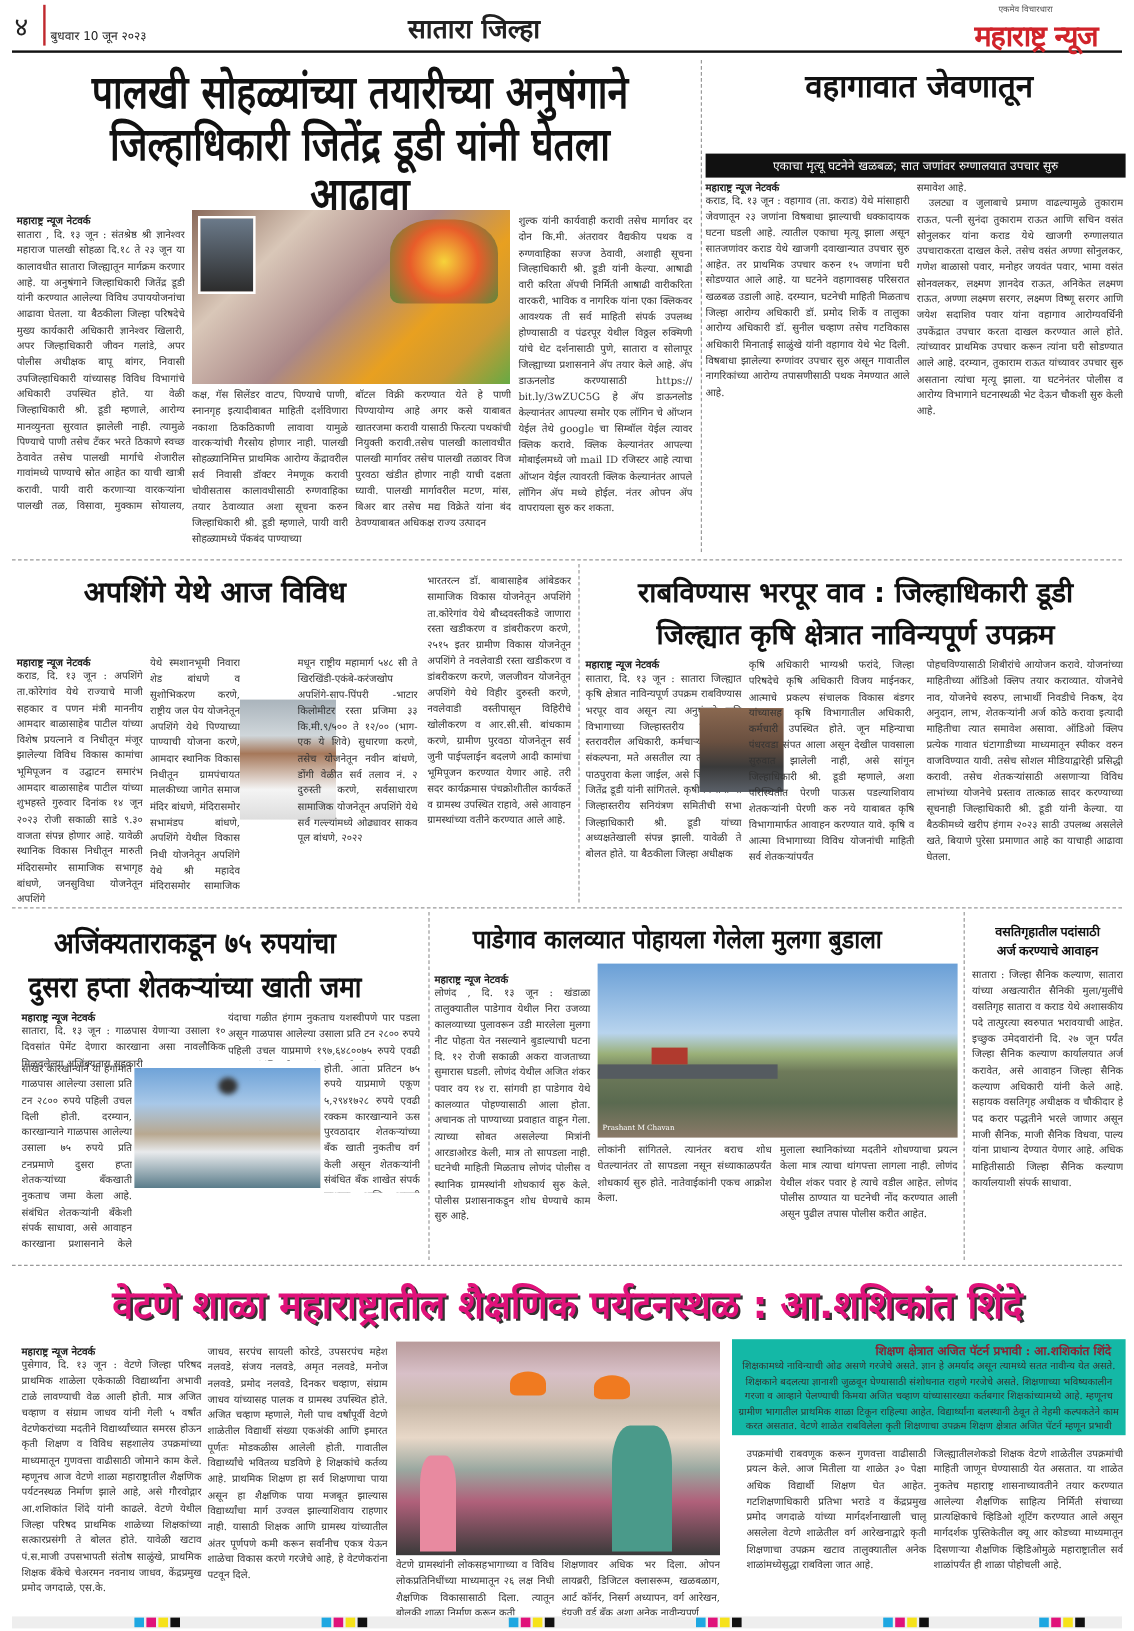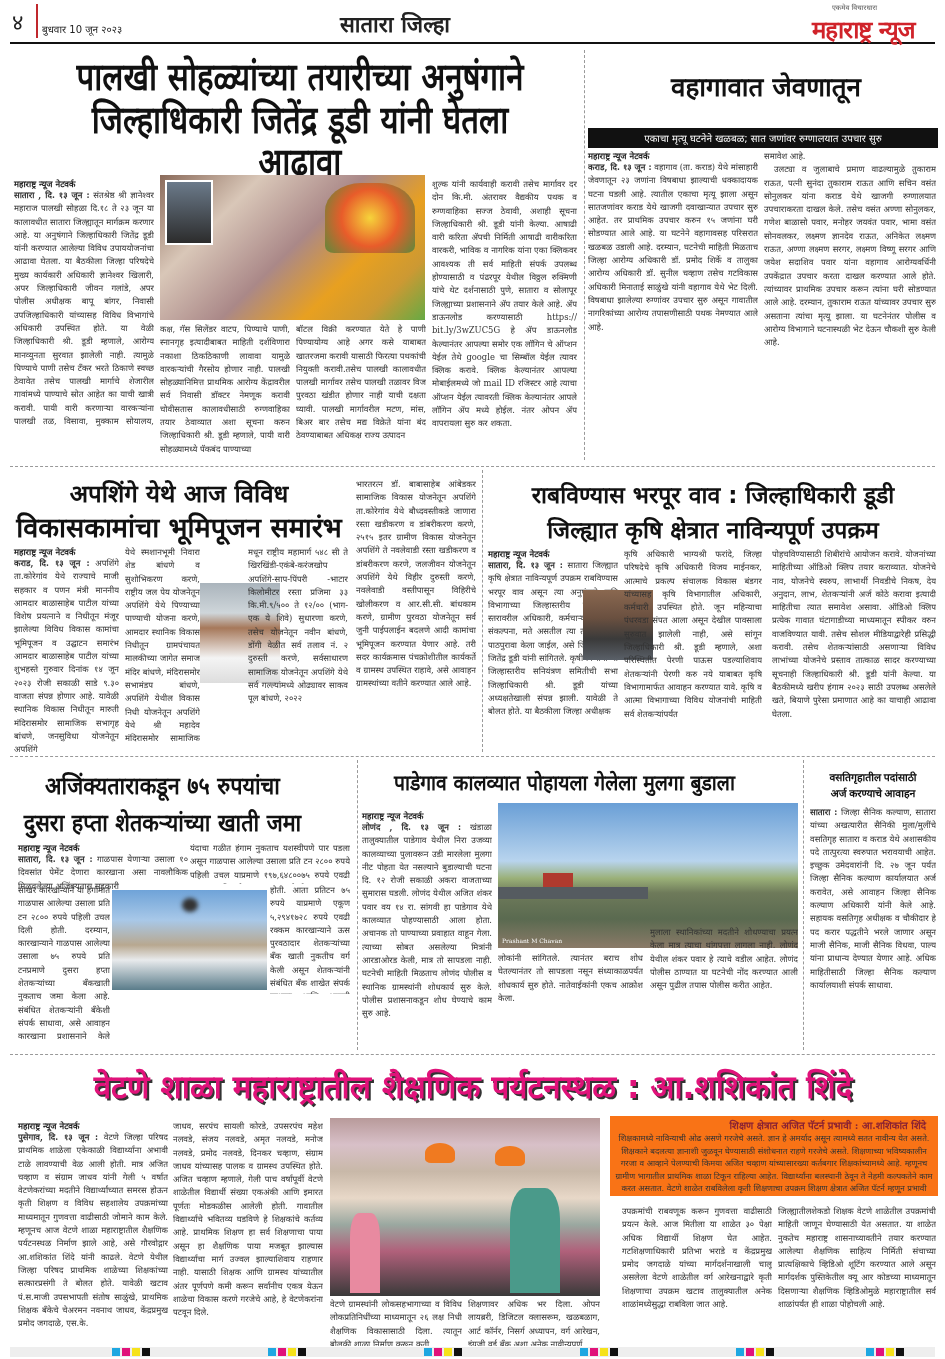--- a/index.html
+++ b/index.html
@@ -10,26 +10,26 @@
   .vbar { left: 36px; top: 4px; width: 2px; height: 34px; background: #c0282d; }
   .date { left: 42px; top: 22px; font-size: 10px; font-family: "DejaVu Sans", sans-serif; }
   .section { left: 340px; top: 8px; font-size: 22px; font-weight: bold; font-family: "DejaVu Sans", sans-serif; }
   .brand-tag { left: 832px; top: 3px; font-size: 7px; color: #555; }
   .brand { left: 812px; top: 12px; font-size: 24px; font-weight: bold; color: #d0232a; font-family: "DejaVu Sans", sans-serif; letter-spacing: -1px; }
   .vdiv { width: 0; border-left: 1px dashed #999; }
   .hdiv { height: 0; border-top: 1px dashed #999; }
   .hl-big { font-family: "DejaVu Sans", sans-serif; font-weight: bold; text-align: center; color: #111; line-height: 1.12; transform: scaleX(0.82); transform-origin: center; }
   .text { font-size: 8.4px; line-height: 13.3px; text-align: justify; color: #333; overflow: hidden; }
   .byline { font-size: 8.4px; font-weight: bold; color: #222; }
-  .dateline { font-weight: bold; }
+  .dateline { font-weight: normal; }
   .photo { overflow: hidden; }
   .strap { background: #111; color: #fff; font-size: 10px; text-align: center; padding: 3px 0; font-family: "DejaVu Sans", sans-serif; }
   .sub-hl { font-family: "DejaVu Sans", sans-serif; font-weight: bold; text-align: center; color: #111; }
   .pink-hl { font-family: "DejaVu Sans", sans-serif; font-weight: bold; color: #e0127a; text-align: center; text-shadow: 2px 2px 0 #333; font-size: 32px; letter-spacing: 0px; }
-  .boxed { background: #f97316; }
+  .boxed { background: #14b8a6; }
   .box-title { color: #8a2233; font-weight: bold; font-size: 10px; text-align: right; padding-right: 8px; }
   .regmarks { display: flex; gap: 2px; }
   .regmarks span { display: inline-block; width: 8px; height: 8px; }
   .footer-strip { left: 10px; top: 1347px; width: 925px; height: 10px; background: #eee; }
 </style>
 </head>
 <body>
 
 <div class="abs masthead"></div>
 <div class="abs page-num">४</div>
@@ -56,41 +56,40 @@
   <div style="position:absolute;left:5px;top:5px;width:48px;height:65px;background:linear-gradient(#6b7a8a,#2c2c2c);border:2px solid #fff;"></div>
   <div style="position:absolute;right:10px;top:8px;width:90px;height:70px;background:radial-gradient(circle,#f6d33a 0%,#e85c2a 50%,#5c8a3c 100%);border-radius:40% 40% 10% 10%;"></div>
 </div>
 
 <div class="abs text" style="left:160px;top:323px;width:130px;height:135px;">कक्ष, गॅस सिलेंडर वाटप, पिण्याचे पाणी, स्नानगृह इत्यादीबाबत माहिती दर्शविणारा नकाशा ठिकठिकाणी लावावा यामुळे वारकऱ्यांची गैरसोय होणार नाही. पालखी सोहळ्यानिमित्त प्राथमिक आरोग्य केंद्रावरील सर्व निवासी डॉक्टर नेमणूक करावी चोवीसतास कालावधीसाठी रुग्णवाहिका तयार ठेवाव्यात अशा सूचना करुन जिल्हाधिकारी श्री. डूडी म्हणाले, पायी वारी सोहळ्यामध्ये पॅकबंद पाण्याच्या</div>
 <div class="abs text" style="left:296px;top:323px;width:130px;height:135px;">बॉटल विक्री करण्यात येते हे पाणी पिण्यायोग्य आहे अगर कसे याबाबत खातरजमा करावी यासाठी फिरत्या पथकांची नियुक्ती करावी.तसेच पालखी कालावधीत पालखी मार्गावर तसेच पालखी तळावर विज पुरवठा खंडीत होणार नाही याची दक्षता घ्यावी. पालखी मार्गावरील मटण, मांस, बिअर बार तसेच मद्य विक्रेते यांना बंद ठेवण्याबाबत अधिकक्ष राज्य उत्पादन</div>
 <div class="abs text" style="left:432px;top:178px;width:145px;height:280px;">शुल्क यांनी कार्यवाही करावी तसेच मार्गावर दर दोन कि.मी. अंतरावर वैद्यकीय पथक व रुग्णवाहिका सज्ज ठेवावी, अशाही सूचना जिल्हाधिकारी श्री. डूडी यांनी केल्या. आषाढी वारी करिता ॲपची निर्मिती आषाढी वारीकरिता वारकरी, भाविक व नागरिक यांना एका क्लिकवर आवश्यक ती सर्व माहिती संपर्क उपलब्ध होण्यासाठी व पंढरपूर येथील विठ्ठल रुक्मिणी यांचे थेट दर्शनासाठी पुणे, सातारा व सोलापूर जिल्ह्याच्या प्रशासनाने ॲप तयार केले आहे. ॲप डाऊनलोड करण्यासाठी https:// bit.ly/3wZUC5G हे ॲप डाऊनलोड केल्यानंतर आपल्या समोर एक लॉगिन चे ऑप्शन येईल तेथे google चा सिम्बॉल येईल त्यावर क्लिक करावे. क्लिक केल्यानंतर आपल्या मोबाईलमध्ये जो mail ID रजिस्टर आहे त्याचा ऑप्शन येईल त्यावरती क्लिक केल्यानंतर आपले लॉगिन ॲप मध्ये होईल. नंतर ओपन ॲप वापरायला सुरु कर शकता.</div>
 
 <div class="abs vdiv" style="left:584px;top:50px;height:410px;"></div>
 
-<div class="abs sub-hl" style="left:596px;top:72px;width:340px;font-size:26px;line-height:1.2;">
+<div class="abs sub-hl" style="left:596px;top:58px;width:340px;font-size:26px;line-height:1.2;">
   <div>वहागावात जेवणातून</div>
 </div>
 <div class="abs strap" style="left:588px;top:128px;width:350px;">एकाचा मृत्यू घटनेने खळबळ; सात जणांवर रुग्णालयात उपचार सुरु</div>
 <div class="abs" style="left:588px;top:150px;width:170px;">
   <div class="byline">महाराष्ट्र न्यूज नेटवर्क</div>
   <div class="text" style="height:300px;">
     <span class="dateline">कराड, दि. १३ जून :</span>
     <span>वहागाव (ता. कराड) येथे मांसाहारी जेवणातून २३ जणांना विषबाधा झाल्याची धक्कादायक घटना घडली आहे. त्यातील एकाचा मृत्यू झाला असून सातजणांवर कराड येथे खाजगी दवाखान्यात उपचार सुरु आहेत. तर प्राथमिक उपचार करुन १५ जणांना घरी सोडण्यात आले आहे. या घटनेने वहागावसह परिसरात खळबळ उडाली आहे. दरम्यान, घटनेची माहिती मिळताच जिल्हा आरोग्य अधिकारी डॉ. प्रमोद शिर्के व तालुका आरोग्य अधिकारी डॉ. सुनील चव्हाण तसेच गटविकास अधिकारी मिनाताई साळुंखे यांनी वहागाव येथे भेट दिली. विषबाधा झालेल्या रुग्णांवर उपचार सुरु असून गावातील नागरिकांच्या आरोग्य तपासणीसाठी पथक नेमण्यात आले आहे.</span>
   </div>
 </div>
 <div class="abs" style="left:764px;top:150px;width:172px;">
   <div class="text">समावेश आहे.</div>
   <div class="text" style="height:298px;text-indent:10px;">उलट्या व जुलाबाचे प्रमाण वाढल्यामुळे तुकाराम राऊत, पत्नी सुनंदा तुकाराम राऊत आणि सचिन वसंत सोनुलकर यांना कराड येथे खाजगी रुग्णालयात उपचाराकरता दाखल केले. तसेच वसंत अण्णा सोनुलकर, गणेश बाळासो पवार, मनोहर जयवंत पवार, भामा वसंत सोनवलकर, लक्ष्मण ज्ञानदेव राऊत, अनिकेत लक्ष्मण राऊत, अण्णा लक्ष्मण सरगर, लक्ष्मण विष्णू सरगर आणि जयेश सदाशिव पवार यांना वहागाव आरोग्यवर्धिनी उपकेंद्रात उपचार करता दाखल करण्यात आले होते. त्यांच्यावर प्राथमिक उपचार करून त्यांना घरी सोडण्यात आले आहे. दरम्यान, तुकाराम राऊत यांच्यावर उपचार सुरु असताना त्यांचा मृत्यू झाला. या घटनेनंतर पोलीस व आरोग्य विभागाने घटनास्थळी भेट देऊन चौकशी सुरु केली आहे.</div>
 </div>
 
 <div class="abs hdiv" style="left:10px;top:466px;width:925px;"></div>
 
 <div class="abs sub-hl" style="left:14px;top:478px;width:330px;font-size:24px;line-height:1.35;">
   <div>अपशिंगे येथे आज विविध</div>
-  <div style="font-size:27px;">विकासकामांचा भूमिपूजन समारंभ</div>
 </div>
 <div class="abs" style="left:14px;top:546px;width:105px;">
   <div class="byline">महाराष्ट्र न्यूज नेटवर्क</div>
   <div class="text" style="height:200px;">
     <span class="dateline">कराड, दि. १३ जून :</span>
     <span>अपशिंगे ता.कोरेगांव येथे राज्याचे माजी सहकार व पणन मंत्री माननीय आमदार बाळासाहेब पाटील यांच्या विशेष प्रयत्नाने व निधीतून मंजूर झालेल्या विविध विकास कामांचा भूमिपूजन व उद्घाटन समारंभ आमदार बाळासाहेब पाटील यांच्या शुभहस्ते गुरुवार दिनांक १४ जून २०२३ रोजी सकाळी साडे ९.३० वाजता संपन्न होणार आहे. यावेळी स्थानिक विकास निधीतून मारुती मंदिरासमोर सामाजिक सभागृह बांधणे, जनसुविधा योजनेतून अपशिंगे</span>
   </div>
 </div>
 <div class="abs text" style="left:125px;top:546px;width:75px;height:200px;">येथे स्मशानभूमी निवारा शेड बांधणे व सुशोभिकरण करणे, राष्ट्रीय जल पेय योजनेतून अपशिंगे येथे पिण्याच्या पाण्याची योजना करणे, आमदार स्थानिक विकास निधीतून ग्रामपंचायत मालकीच्या जागेत समाज मंदिर बांधणे, मंदिरासमोर सभामंडप बांधणे, अपशिंगे येथील विकास निधी योजनेतून अपशिंगे येथे श्री महादेव मंदिरासमोर सामाजिक सभागृह बांधणे, अर्थसंकल्प मार्च-</div>
 <div class="abs photo" style="left:200px;top:583px;width:80px;height:100px;background:linear-gradient(180deg,#aab4bc 0%,#cfd6da 30%,#a6785a 45%,#f4f4f4 75%,#ddd 100%);"></div>
@@ -143,21 +142,21 @@
     <span class="dateline">लोणंद , दि. १३ जून :</span>
     <span>खंडाळा तालुक्यातील पाडेगाव येथील निरा उजव्या कालव्याच्या पुलावरून उडी मारलेला मुलगा नीट पोहता येत नसल्याने बुडाल्याची घटना दि. १२ रोजी सकाळी अकरा वाजताच्या सुमारास घडली. लोणंद येथील अजित शंकर पवार वय १४ रा. सांगवी हा पाडेगाव येथे कालव्यात पोहण्यासाठी आला होता. अचानक तो पाण्याच्या प्रवाहात वाहून गेला. त्याच्या सोबत असलेल्या मित्रांनी आरडाओरड केली, मात्र तो सापडला नाही. घटनेची माहिती मिळताच लोणंद पोलीस व स्थानिक ग्रामस्थांनी शोधकार्य सुरु केले. पोलीस प्रशासनाकडून शोध घेण्याचे काम सुरु आहे.</span>
   </div>
 </div>
 <div class="abs photo" style="left:498px;top:803px;width:300px;height:145px;background:linear-gradient(180deg,#6a9fd6 0%,#b8d4ee 40%,#9ab078 52%,#6e7a5a 62%,#5a6a50 80%,#8a7a68 100%);">
   <div style="position:absolute;left:0;top:84px;width:150px;height:12px;background:#555b60;"></div>
   <div style="position:absolute;left:45px;top:70px;width:30px;height:14px;background:#b03a2e;"></div>
   <div style="position:absolute;left:4px;bottom:4px;font-size:6px;color:#fff;">Prashant M Chavan</div>
 </div>
 <div class="abs text" style="left:498px;top:952px;width:145px;height:90px;">लोकांनी सांगितले. त्यानंतर बराच शोध घेतल्यानंतर तो सापडला नसून संध्याकाळपर्यंत शोधकार्य सुरु होते. नातेवाईकांनी एकच आक्रोश केला.</div>
-<div class="abs text" style="left:650px;top:926px;width:148px;height:90px;">मुलाला स्थानिकांच्या मदतीने शोधण्याचा प्रयत्न केला मात्र त्याचा थांगपत्ता लागला नाही. लोणंद येथील शंकर पवार हे त्याचे वडील आहेत. लोणंद पोलीस ठाण्यात या घटनेची नोंद करण्यात आली असून पुढील तपास पोलीस करीत आहेत.</div>
+<div class="abs text" style="left:650px;top:952px;width:148px;height:90px;">मुलाला स्थानिकांच्या मदतीने शोधण्याचा प्रयत्न केला मात्र त्याचा थांगपत्ता लागला नाही. लोणंद येथील शंकर पवार हे त्याचे वडील आहेत. लोणंद पोलीस ठाण्यात या घटनेची नोंद करण्यात आली असून पुढील तपास पोलीस करीत आहेत.</div>
 
 <div class="abs vdiv" style="left:803px;top:760px;height:290px;"></div>
 
 <div class="abs sub-hl" style="left:808px;top:770px;width:130px;font-size:10.5px;line-height:1.5;font-family:Liberation Serif, serif;">
   <div>वसतिगृहातील पदांसाठी</div>
   <div>अर्ज करण्याचे आवाहन</div>
 </div>
 <div class="abs text" style="left:810px;top:806px;width:126px;height:236px;">
   <span class="dateline">सातारा :</span>
   <span>जिल्हा सैनिक कल्याण, सातारा यांच्या अखत्यारीत सैनिकी मुला/मुलींचे वसतिगृह सातारा व कराड येथे अशासकीय पदे तात्पुरत्या स्वरुपात भरावयाची आहेत. इच्छुक उमेदवारांनी दि. २७ जून पर्यंत जिल्हा सैनिक कल्याण कार्यालयात अर्ज करावेत, असे आवाहन जिल्हा सैनिक कल्याण अधिकारी यांनी केले आहे. सहायक वसतिगृह अधीक्षक व चौकीदार हे पद करार पद्धतीने भरले जाणार असून माजी सैनिक, माजी सैनिक विधवा, पाल्य यांना प्राधान्य देण्यात येणार आहे. अधिक माहितीसाठी जिल्हा सैनिक कल्याण कार्यालयाशी संपर्क साधावा.</span>

